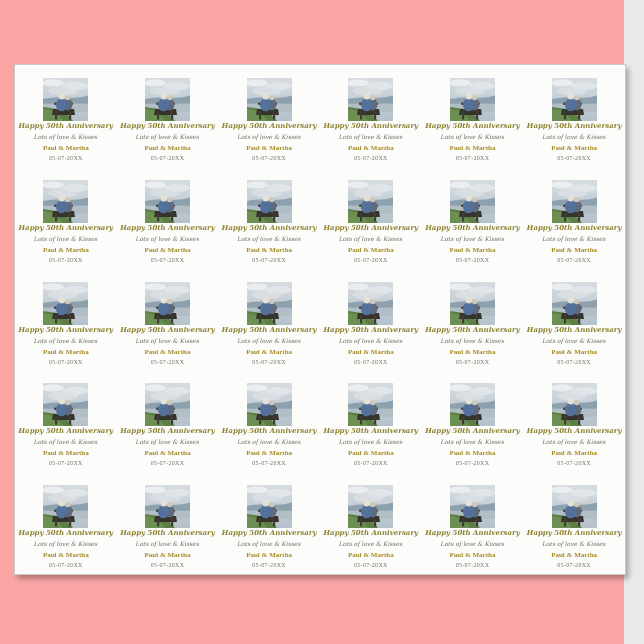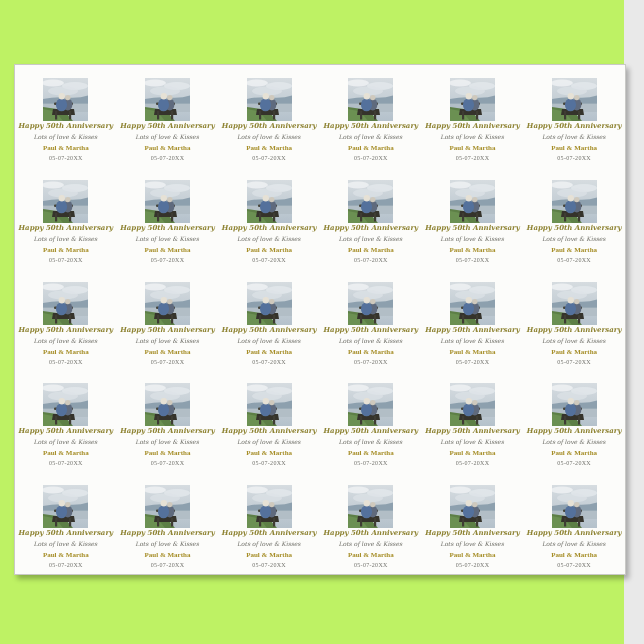--- a/index.html
+++ b/index.html
@@ -8,21 +8,21 @@
     width: 644px;
     height: 644px;
     background: #e9e9e9;
     font-family: "Liberation Sans", sans-serif;
     overflow: hidden;
   }
   .artboard {
     position: relative;
     width: 624px;
     height: 644px;
-    background: #bef264;
+    background: #fca5a5;
   }
   .sheet {
     position: absolute;
     left: 14px;
     top: 64px;
     width: 612px;
     height: 511px;
     background: #fcfcfa;
     border: 1px solid #c9c9c6;
     box-sizing: border-box;

